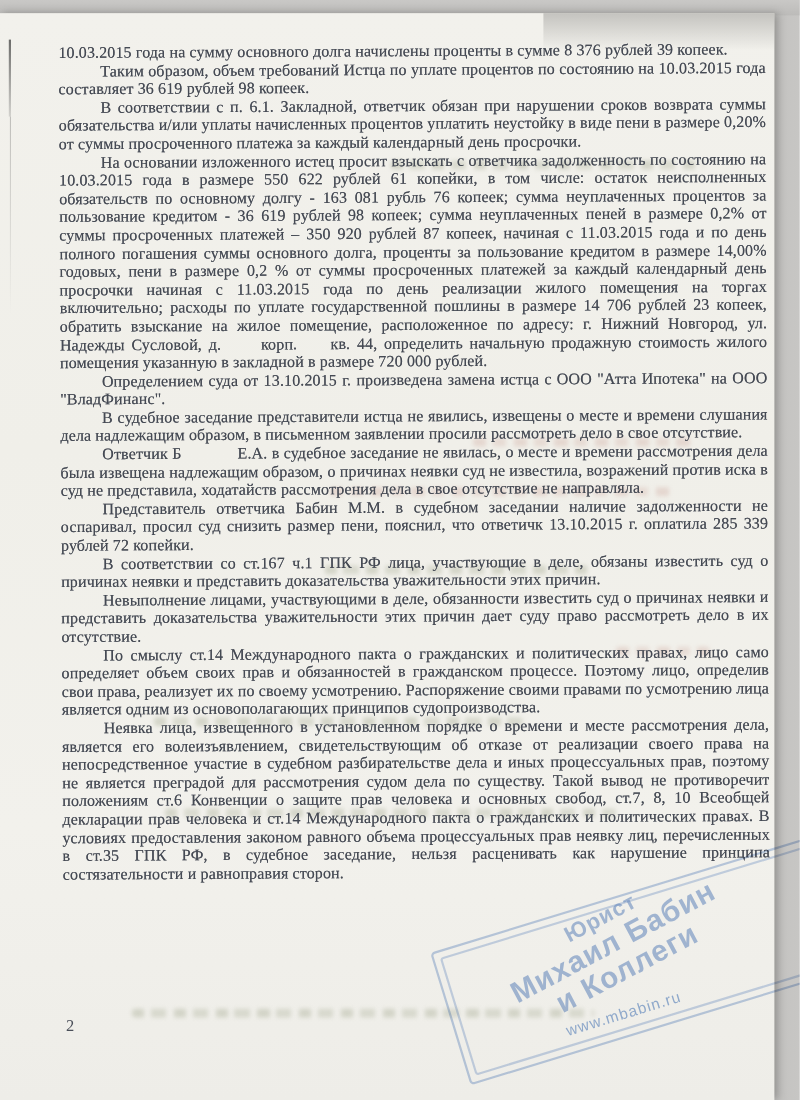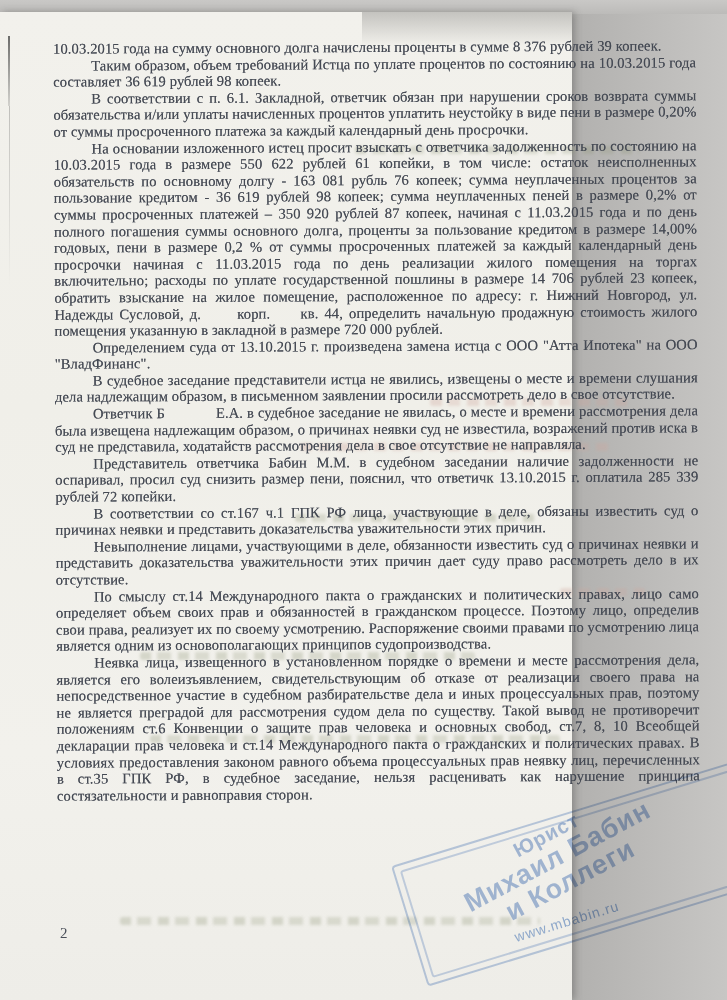--- a/index.html
+++ b/index.html
@@ -6,21 +6,21 @@
   body{
     width:727px;height:1000px;overflow:hidden;position:relative;
     background:linear-gradient(90deg,#c3c2c0 0%,#bdbcba 55%,#b3b2b0 80%,#c7c6c4 100%);
     font-family:"Liberation Serif",serif;
   }
   .scanner-band-top{
     position:absolute;left:0;top:0;width:727px;height:14px;
     background:linear-gradient(180deg,#c9c8c6,#bcbbb9);
   }
   .paper{
-    position:absolute;left:0;top:12px;width:572px;height:988px;
+    position:absolute;left:0;top:12px;width:704px;height:988px;
     background:linear-gradient(180deg,#f2f1ec 0%,#f0efe9 40%,#f2f1ec 75%,#eeede8 100%);
     box-shadow:3px 0 7px rgba(60,60,58,0.35);
   }
   .corner-shade{
     position:absolute;right:0;top:0;width:210px;height:34px;
     background:linear-gradient(180deg,rgba(158,157,154,0.55),rgba(158,157,154,0));
   }
   .paper-edge-line{
     position:absolute;left:8px;top:24px;width:2px;height:70px;
     background:linear-gradient(180deg,#6c6c6a,rgba(120,120,118,0.25));

